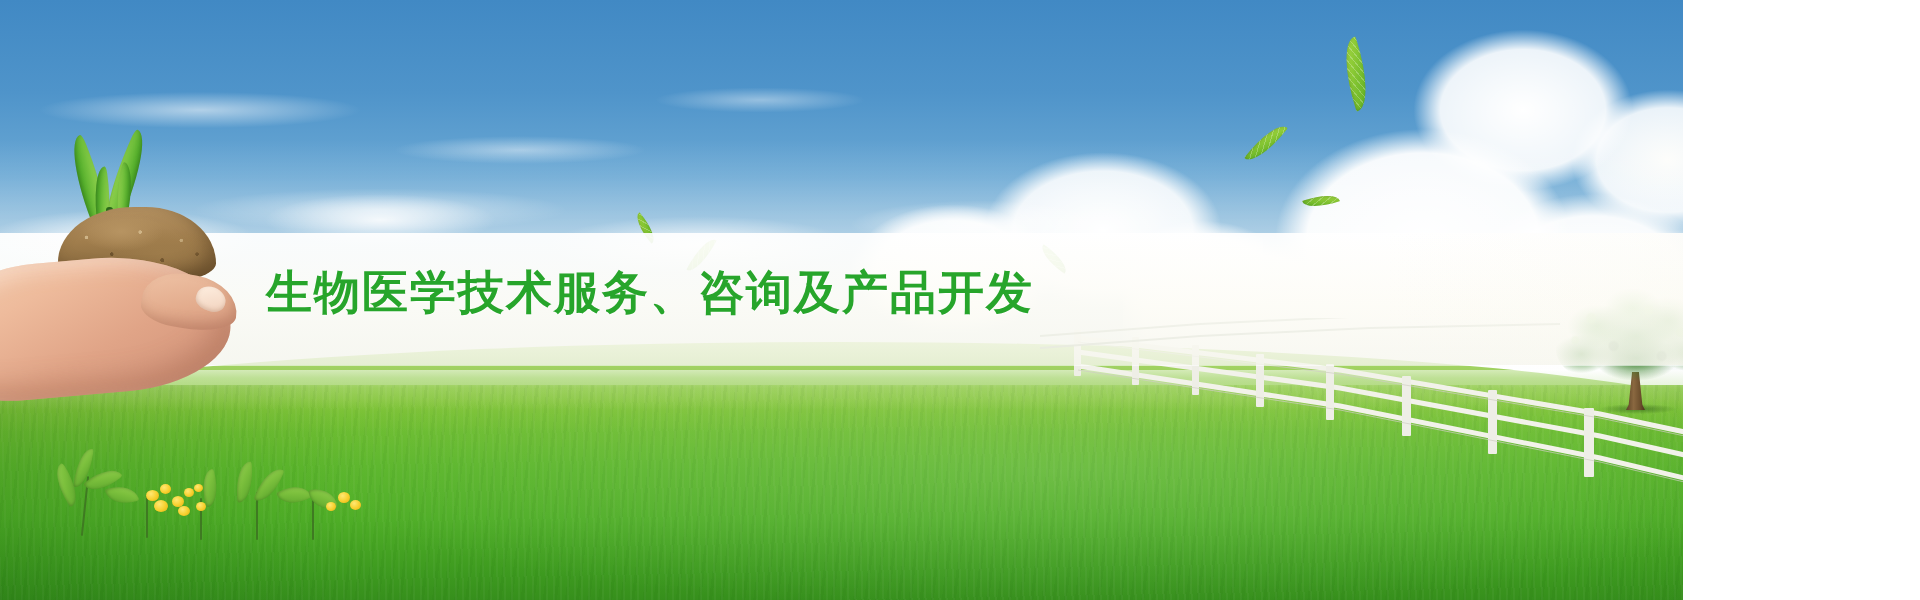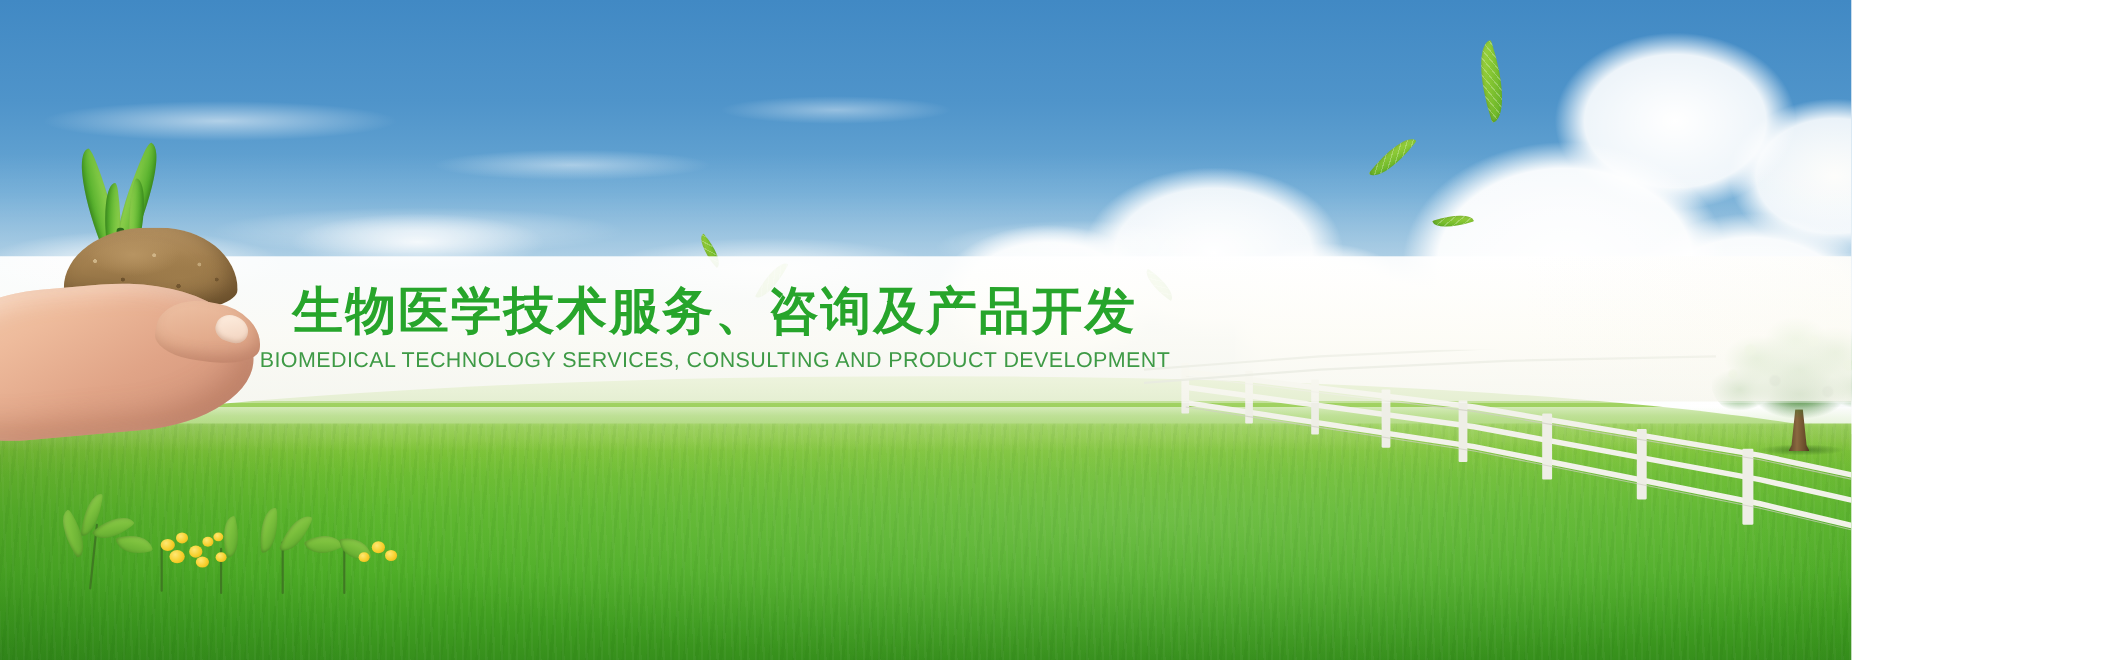--- a/index.html
+++ b/index.html
@@ -311,21 +311,20 @@
       <path d="M0 18 L160 6 L330 -2 L520 -6" stroke-width="2"></path>
       <path d="M0 30 L160 18 L330 10 L520 6" stroke-width="2"></path>
     </g>
   </svg>
 
   <div class="band"></div>
   <div class="band-fade"></div>
 
   <div class="textblock">
     <div class="title">生物医学技术服务、咨询及产品开发</div>
-    <div class="subtitle">BIOMEDICAL TECHNOLOGY SERVICES, CONSULTING AND PRODUCT DEVELOPMENT</div>
   </div>
 
   <div class="hand-wrap">
     <div class="sprout-leaf sl1"></div>
     <div class="sprout-leaf sl2"></div>
     <div class="sprout-leaf sl3"></div>
     <div class="sprout-leaf sl4"></div>
     <div class="stem"></div>
     <div class="soil"></div>
     <div class="soil-tex"></div>

